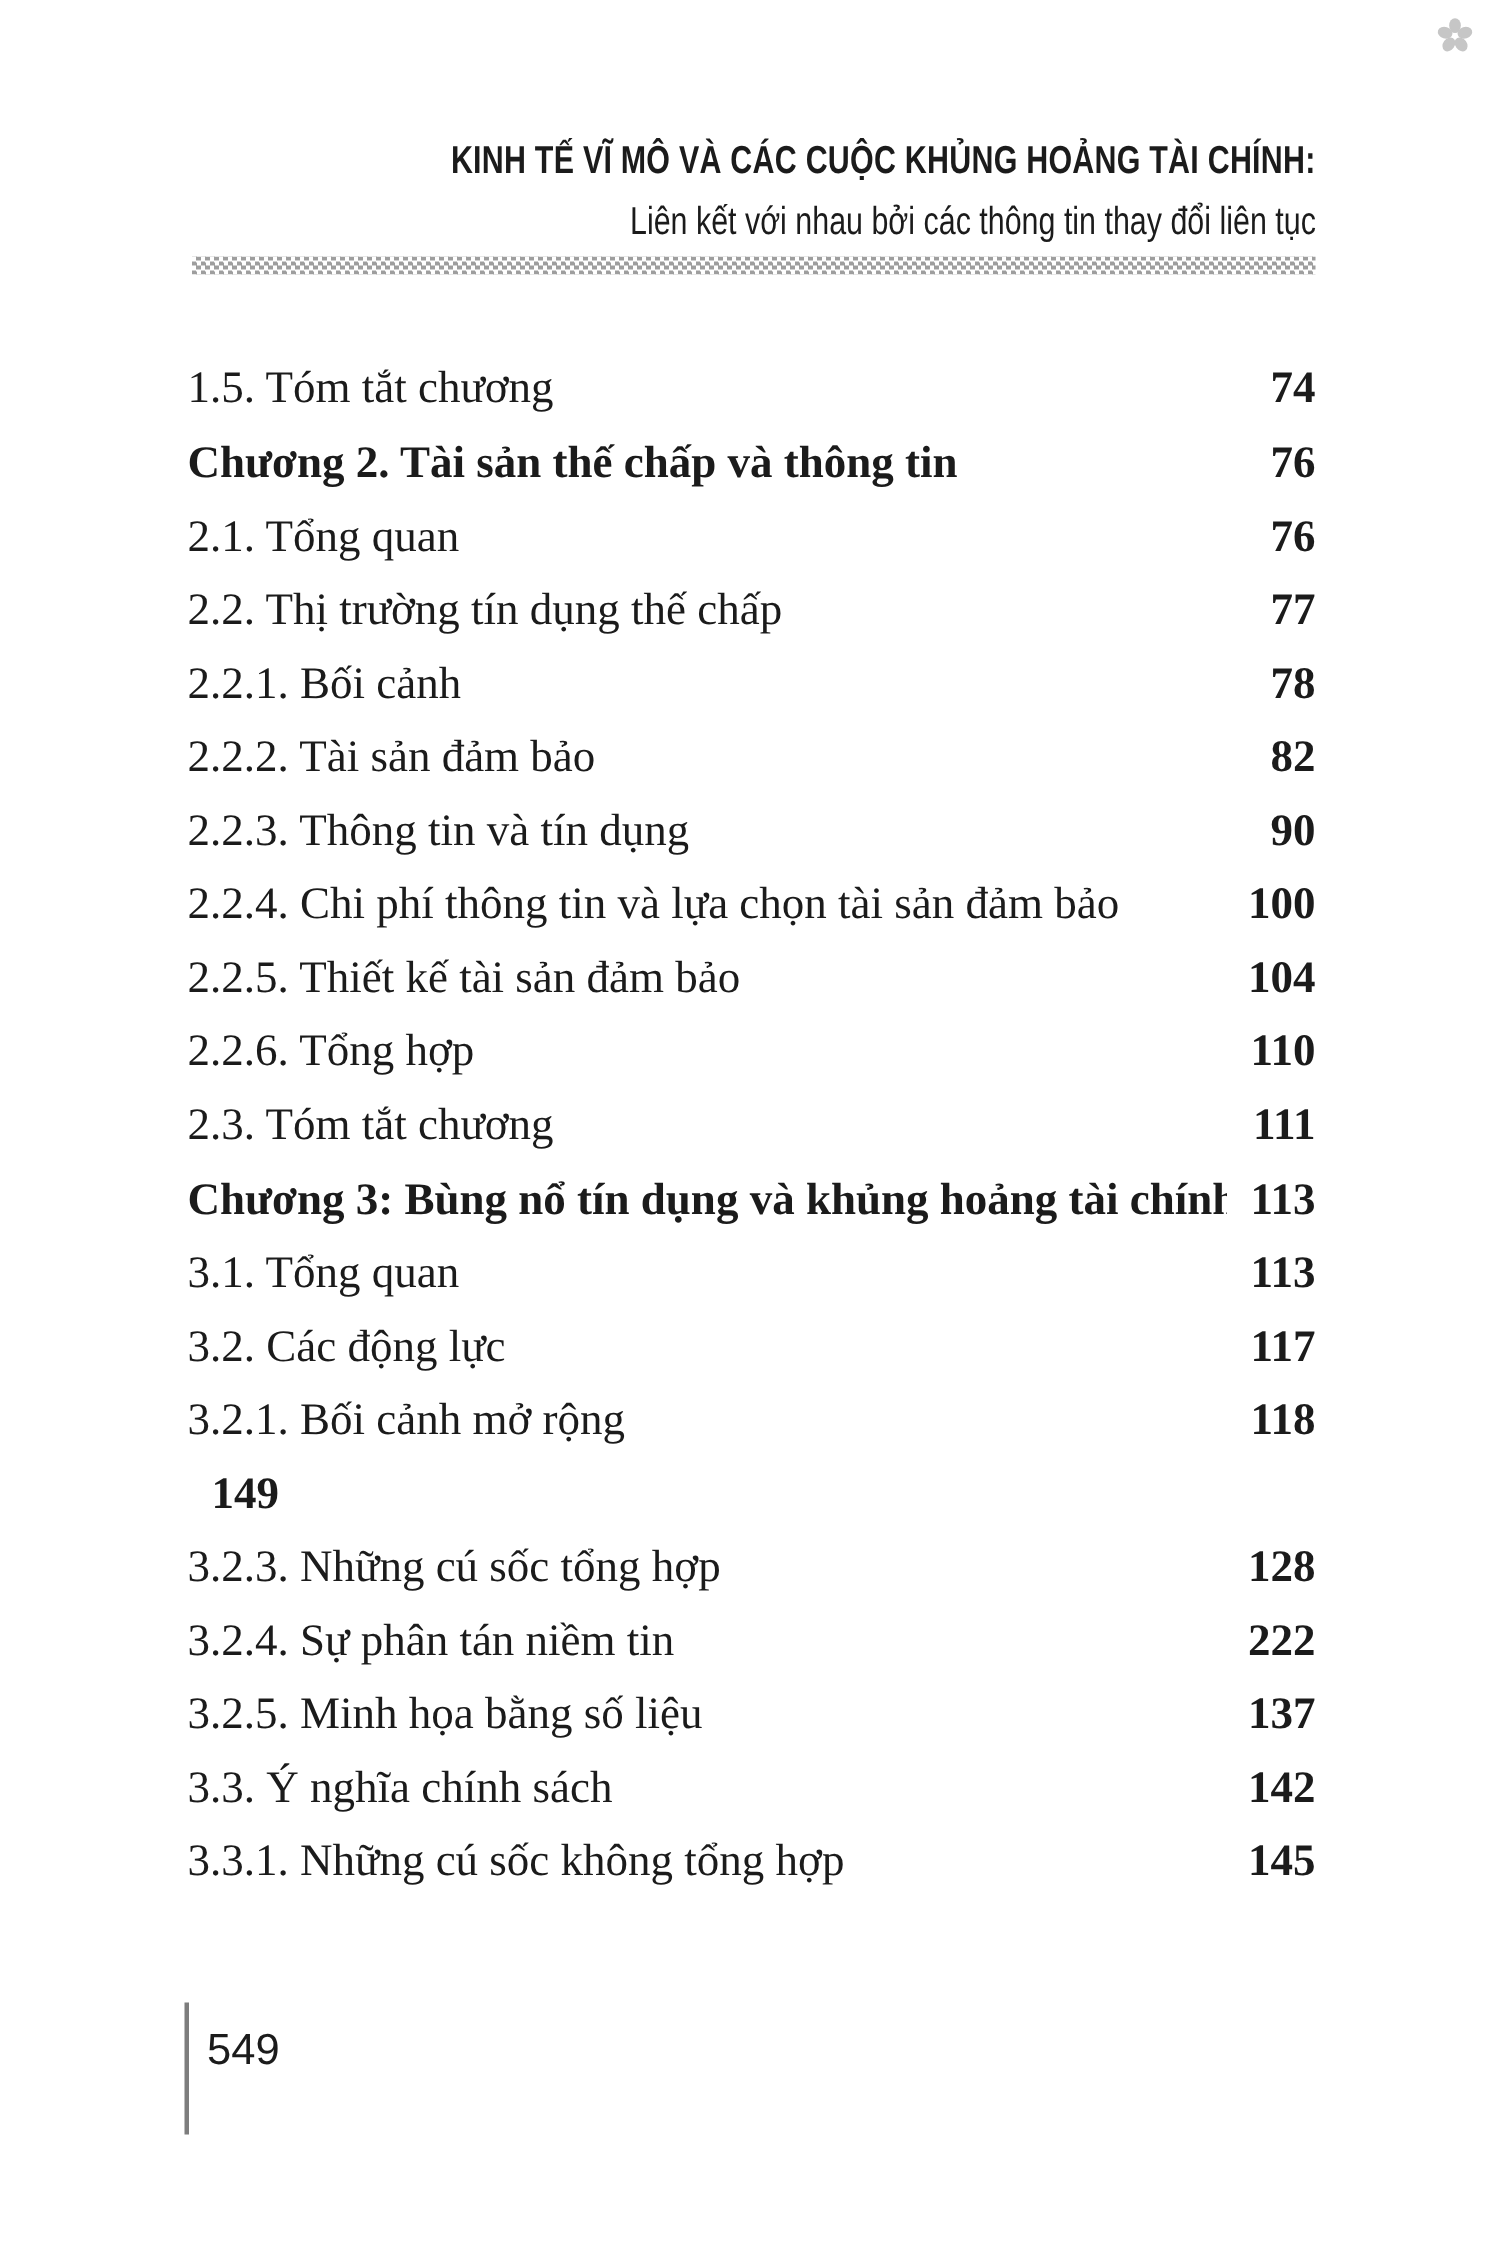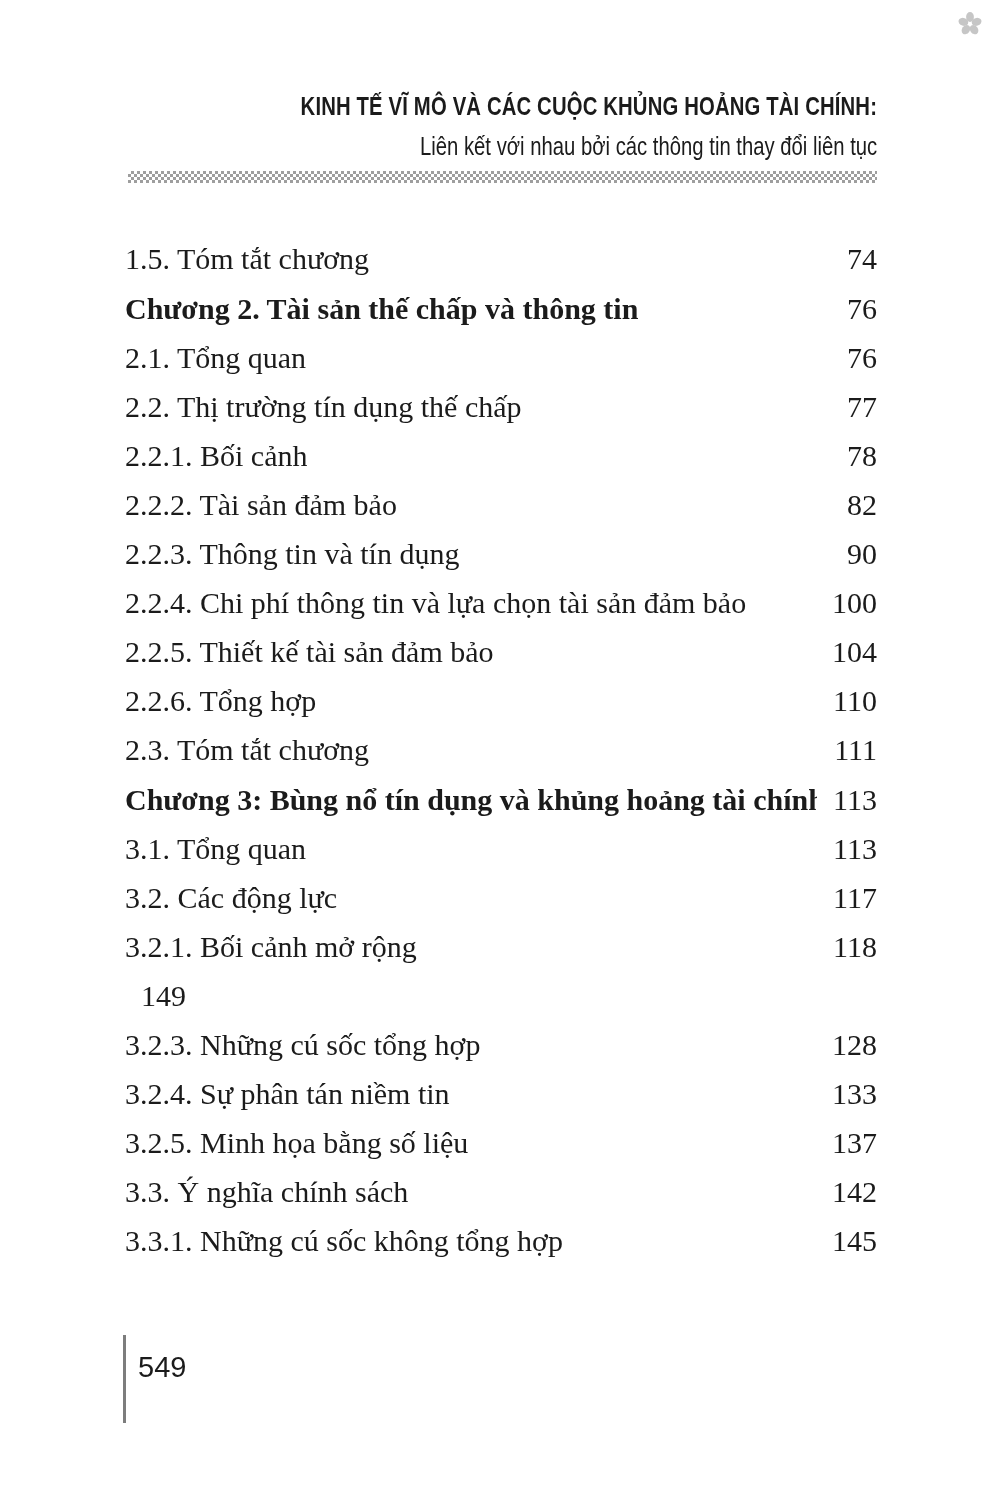--- a/index.html
+++ b/index.html
@@ -77,21 +77,21 @@
   }
   .toc-row.chapter { margin-top: 1px; }
   .toc-row.chapter .toc-label { font-weight: 700; }
   .toc-label {
     overflow: hidden;
     text-align: center;
   }
   .toc-page {
     margin-left: 16px;
     text-align: right;
-    font-weight: 400;
+    font-weight: 700;
   }
 
   
   .footer-bar {
     position: absolute;
     left: 123px;
     top: 1335px;
     width: 3px;
     height: 88px;
     background: var(--footer_bar, #7d7d7d);
@@ -196,21 +196,21 @@
     </div>
     <div class="toc-row">
       <span class="toc-page">149</span>
     </div>
     <div class="toc-row">
       <span class="toc-label">3.2.3. Những cú sốc tổng hợp</span>
       <span class="toc-page">128</span>
     </div>
     <div class="toc-row">
       <span class="toc-label">3.2.4. Sự phân tán niềm tin</span>
-      <span class="toc-page">133</span>
+      <span class="toc-page">222</span>
     </div>
     <div class="toc-row">
       <span class="toc-label">3.2.5. Minh họa bằng số liệu</span>
       <span class="toc-page">137</span>
     </div>
     <div class="toc-row">
       <span class="toc-label">3.3. Ý nghĩa chính sách</span>
       <span class="toc-page">142</span>
     </div>
     <div class="toc-row">

